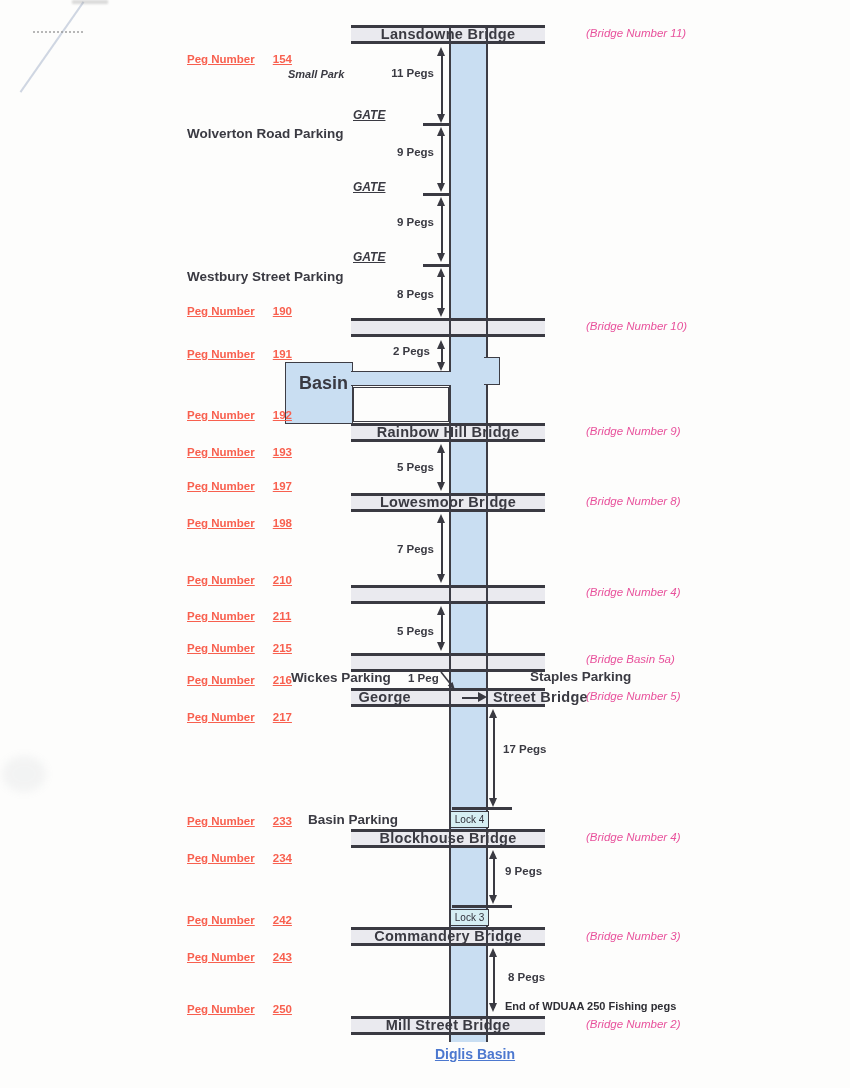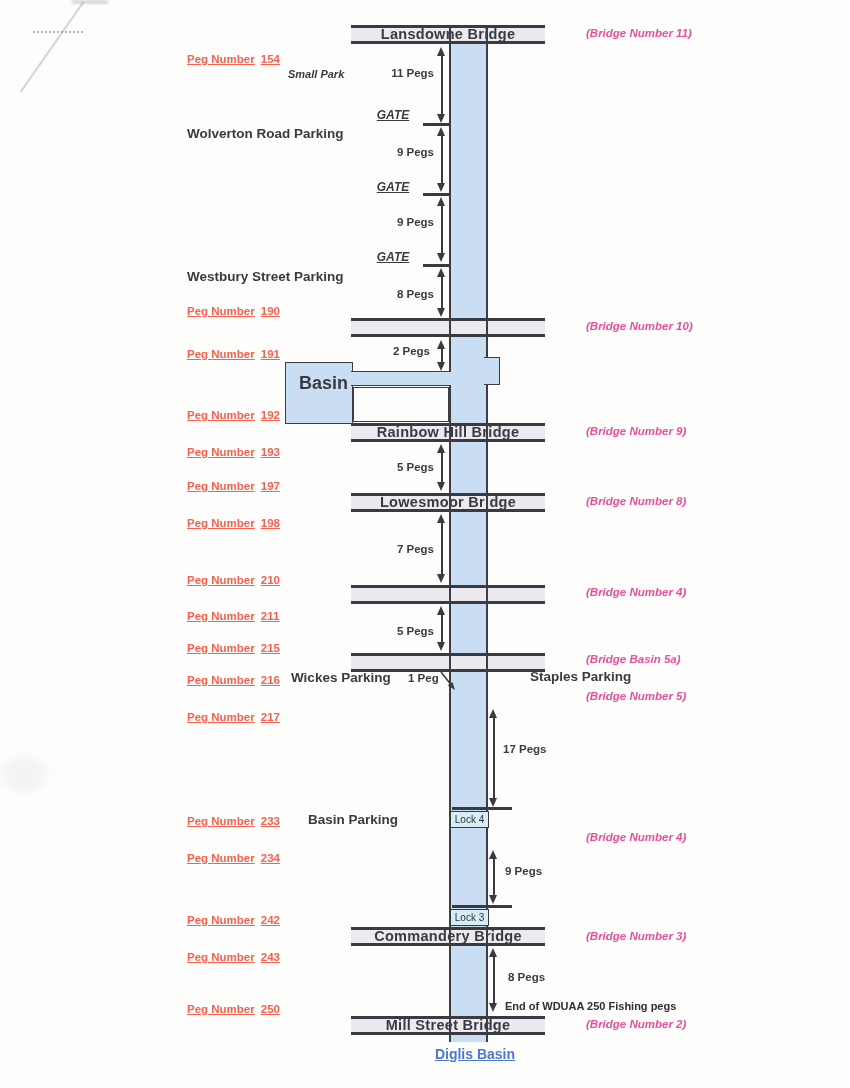--- a/index.html
+++ b/index.html
@@ -21,33 +21,33 @@
   
   .bridge{position:absolute;left:351px;width:194px;height:13px;background:#eaeaef;
           border-top:3px solid #3a3a42;border-bottom:3px solid #3a3a42;
           display:flex;align-items:flex-start;justify-content:center;}
   .bname{font-weight:bold;font-size:14.5px;color:#3a3a42;letter-spacing:.3px;line-height:13px;white-space:nowrap;}
   .gleft{position:absolute;right:134px;}
   .gright{position:absolute;left:142px;}
   .gsline{position:absolute;left:111px;top:5.5px;width:17px;height:2px;background:#3a3a42;}
   .gshead{position:absolute;left:127px;top:1px;width:0;height:0;
           border-left:9px solid #3a3a42;border-top:5.5px solid transparent;border-bottom:5.5px solid transparent;}
-  .bnum{position:absolute;left:586px;color:#e8509b;font-weight:bold;font-style:italic;font-size:11.5px;white-space:nowrap;}
+  .bnum{position:absolute;left:586px;color:#e8509b;font-weight:normal;font-style:italic;font-size:11.5px;white-space:nowrap;}
 
   
   .peg{position:absolute;left:187px;color:#f8604f;font-size:11.5px;font-weight:bold;white-space:nowrap;}
   .peg span{text-decoration:underline;}
-  .peg .val{margin-left:6px;}
+  .peg .val{margin-left:18px;}
 
   
   .h{position:absolute;font-weight:bold;font-size:13.5px;color:#3a3a42;white-space:nowrap;}
   .hi{position:absolute;font-weight:bold;font-style:italic;font-size:11px;color:#3a3a42;white-space:nowrap;}
   .seg{position:absolute;font-weight:bold;font-size:11.5px;color:#3a3a42;white-space:nowrap;}
   .seg.r{width:100px;text-align:right;}
-  .gate{position:absolute;left:353px;width:80px;text-align:center;font-weight:bold;font-style:italic;
+  .gate{position:absolute;left:353px;width:80px;text-align:left;font-weight:bold;font-style:italic;
         font-size:12px;text-decoration:underline;color:#3a3a42;}
   .note{position:absolute;font-weight:bold;font-size:11px;color:#2e2e34;white-space:nowrap;}
   .dlink{position:absolute;left:415px;top:1046px;width:120px;text-align:center;color:#4c78cf;
          text-decoration:underline;font-weight:bold;font-size:14px;}
 
   
   .va{position:absolute;width:9px;}
   .va i{position:absolute;left:3.5px;top:4px;bottom:4px;width:2px;background:#3a3a42;}
   .va:before{content:"";position:absolute;left:0;top:0;border-left:4.5px solid transparent;
              border-right:4.5px solid transparent;border-bottom:9px solid #3a3a42;}
@@ -83,20 +83,29 @@
       <span class="bname">Rainbow Hill Bridge</span>
     </div>
   <div class="bridge" style="top:493px">
       <span class="bname">Lowesmoor Bridge</span>
     </div>
   <div class="bridge" style="top:585px">
       <span class="bname"></span>
     </div>
   <div class="bridge" style="top:653px">
       <span class="bname"></span>
+    </div>
+  <div class="bridge" style="top:688px">
+    <span class="bname gleft">George</span>
+    <span class="gsline"></span>
+    <span class="gshead"></span>
+    <span class="bname gright">Street Bridge</span>
+  </div>
+  <div class="bridge" style="top:829px">
+      <span class="bname">Blockhouse Bridge</span>
     </div>
   <div class="bridge" style="top:927px">
       <span class="bname">Commandery Bridge</span>
     </div>
   <div class="bridge" style="top:1016px">
       <span class="bname">Mill Street Bridge</span>
     </div>
 
   <div class="edge" style="left:449px"></div>
   <div class="edge" style="left:485.5px"></div>

